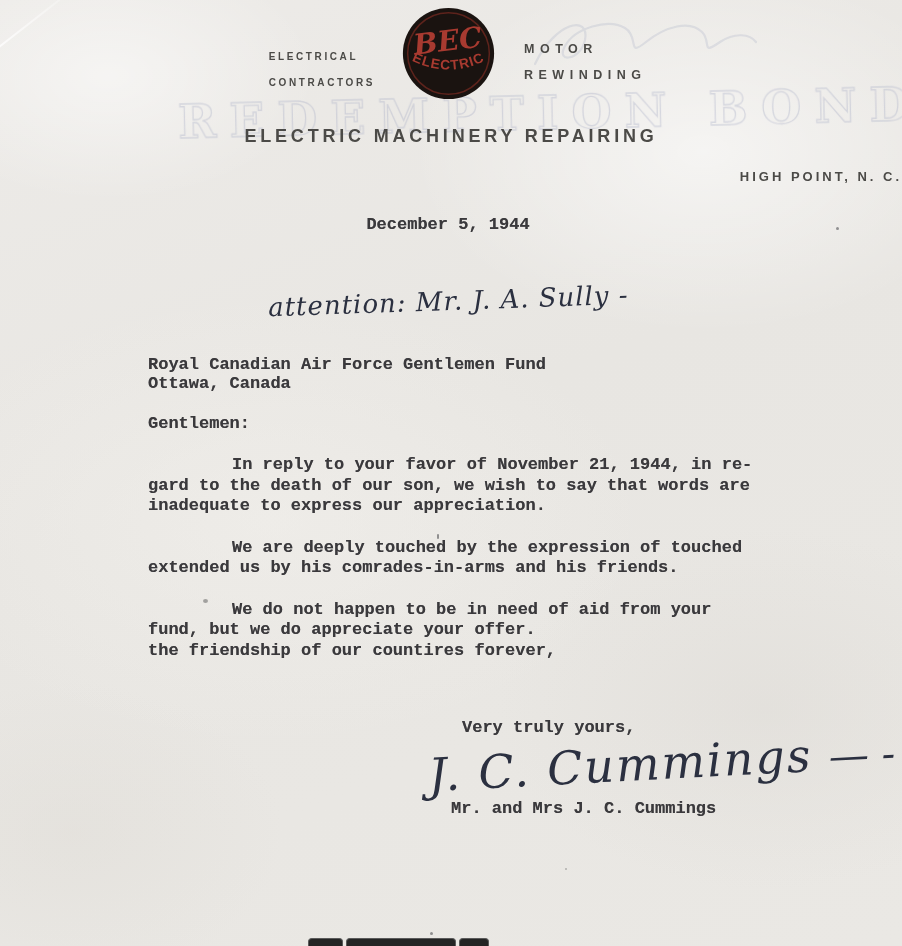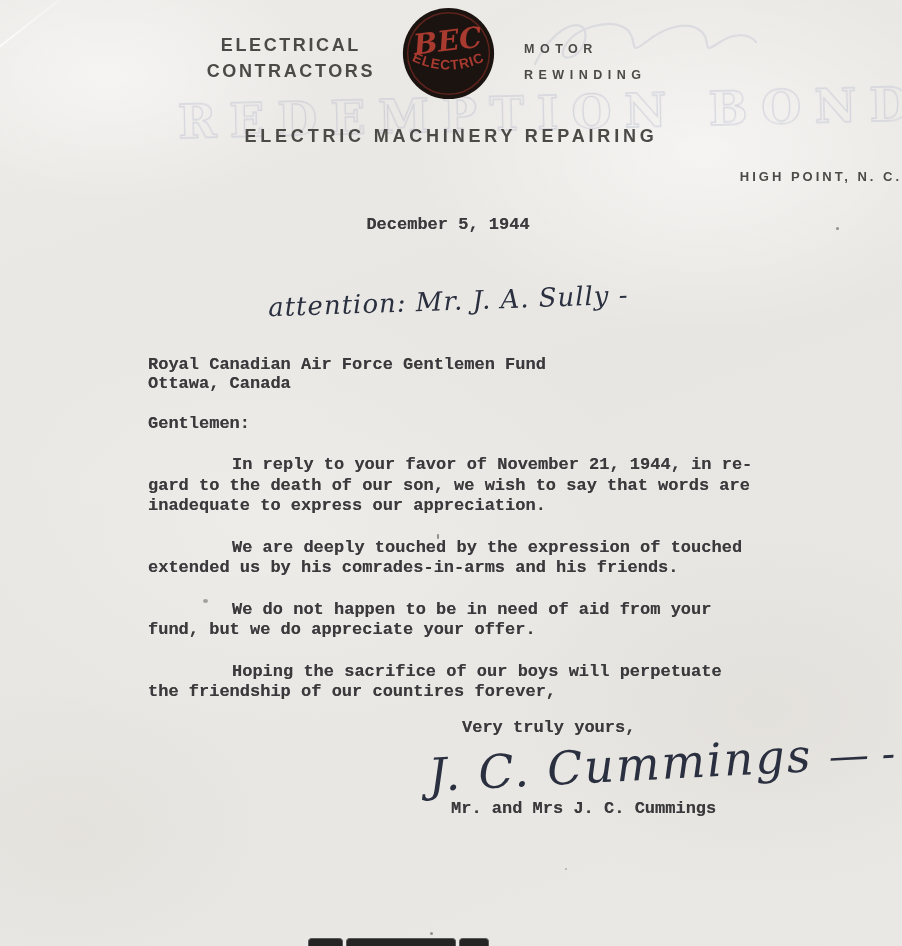--- a/index.html
+++ b/index.html
@@ -29,21 +29,21 @@
     -webkit-text-stroke:1.3px rgba(168,174,196,0.38);
     text-stroke:1.3px rgba(168,174,196,0.38);
     transform:rotate(-1.4deg);
     filter:blur(0.6px);
     z-index:1;
   }
   .watermark-flourish{left:530px;top:12px;z-index:1;opacity:0.5;}
 
   
   .lh-ink{color:#4b4a47;font-weight:700;}
-  .lh-left{right:527px;top:32px;text-align:center;font-size:18px;letter-spacing:2.6px;line-height:26px;z-index:2;}
+  .lh-left{right:527px;top:44px;text-align:left;font-size:10px;letter-spacing:2.6px;line-height:26px;z-index:2;}
   .lh-right{left:524px;top:36px;text-align:left;font-size:12.5px;letter-spacing:5.5px;line-height:26px;z-index:2;}
   .lh-logo{left:401px;top:6px;width:95px;height:95px;z-index:3;}
   .lh-tagline{left:0;right:0;top:126px;text-align:center;font-size:18px;letter-spacing:3.8px;z-index:2;}
   .lh-location{left:0;right:0;top:169px;text-align:right;font-size:13px;letter-spacing:3px;z-index:2;}
 
   
   .tw{
     font-family:"Liberation Mono","DejaVu Sans Mono", monospace;
     color:#3a393c;font-size:17px;font-weight:700;
     text-shadow:0 0 0.6px rgba(58,57,60,0.6);
@@ -141,21 +141,20 @@
   <div class="abs tw salutation">Gentlemen:</div>
 
   <div class="abs tw body-block">
     <div class="indent">In reply to your favor of November 21, 1944, in re-</div>
     <div>gard to the death of our son, we wish to say that words are</div>
     <div>inadequate to express our appreciation.</div>
     <div class="indent para-gap">We are deeply touched by the expression of touched</div>
     <div>extended us by his comrades-in-arms and his friends.</div>
     <div class="indent para-gap">We do not happen to be in need of aid from your</div>
     <div>fund, but we do appreciate your offer.</div>
-    <div class="indent para-gap">Hoping the sacrifice of our boys will perpetuate</div>
     <div>the friendship of our countires forever,</div>
   </div>
 
   <div class="abs tw closing">Very truly yours,</div>
 
   <div class="abs hand signature">
     <span>J. C. Cummings</span>
     <span class="flourish">— -</span>
   </div>
 

